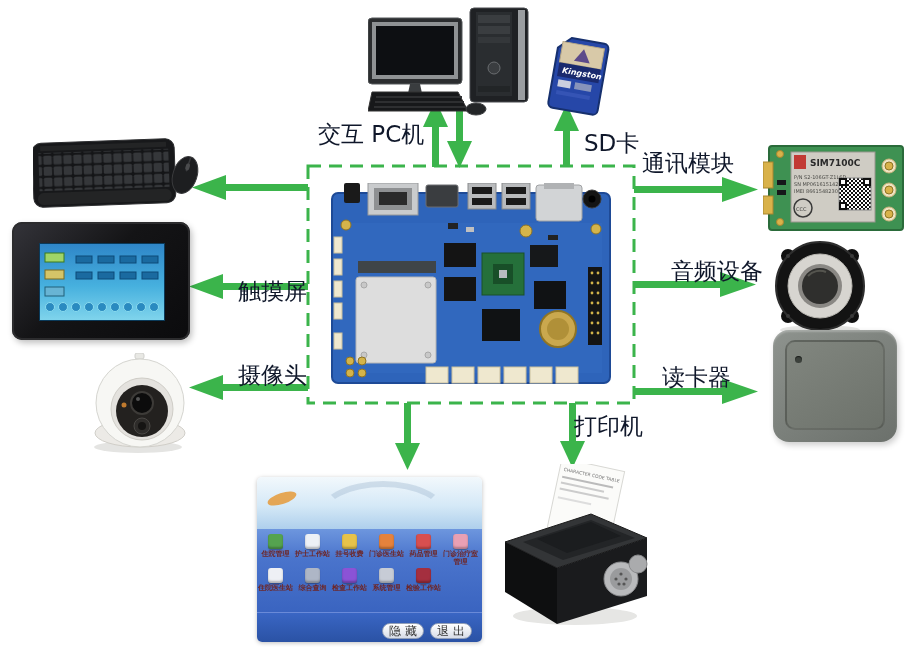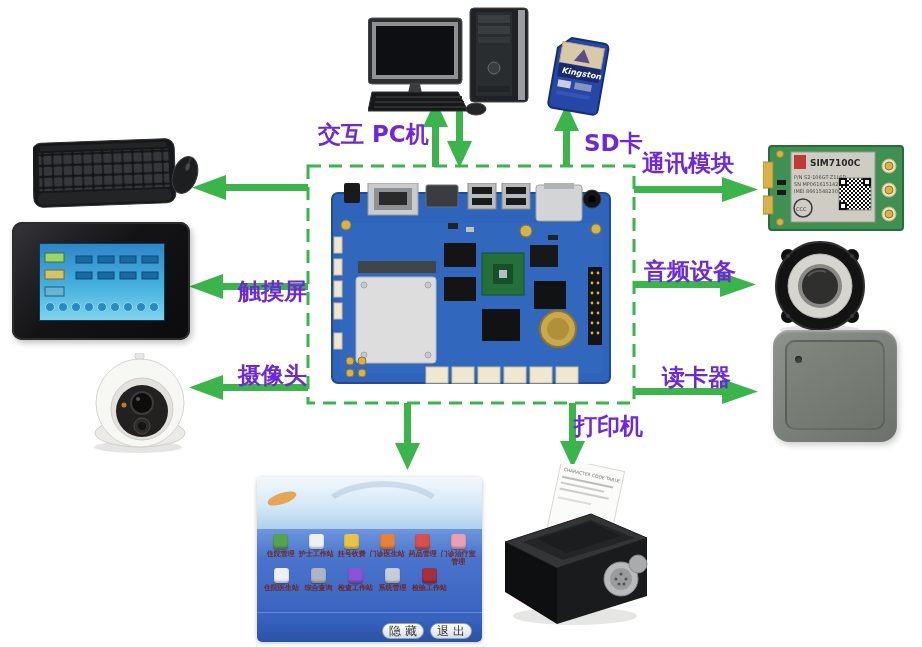--- a/index.html
+++ b/index.html
@@ -1,19 +1,19 @@
 <!DOCTYPE html>
 <html style="--green: #3bb44b;"><head>
 <meta charset="utf-8">
 <style>
   :root { --green:#3bb44b; }
   html,body{margin:0;padding:0;background:#fff;}
   .stage{position:relative;width:922px;height:647px;background:#fff;overflow:hidden;
          font-family:"DejaVu Sans",sans-serif;}
-  .lbl{position:absolute;font-size:23px;font-weight:700;color:#6d28d9;white-space:nowrap;}
+  .lbl{position:absolute;font-size:23px;font-weight:400;color:#0f172a;white-space:nowrap;}
   .overlay{position:absolute;left:0;top:0;}
   .overlay g{fill:var(--green);}
   .abs{position:absolute;}
   
   .touch{position:absolute;left:12px;top:222px;width:178px;height:118px;border-radius:10px;
          background:linear-gradient(135deg,#34343a 0%,#141416 45%,#0b0b0d 100%);
          box-shadow:inset 0 0 0 2px #2c2c2e,2px 3px 6px rgba(0,0,0,.25);}
   .touch-screen{position:absolute;left:27px;top:21px;width:124px;height:76px;
          border:1px solid #0a3a5a;
          background:linear-gradient(180deg,#2f86c8 0%,#46b0de 55%,#7fd4ec 100%);}
@@ -29,21 +29,21 @@
   .his{position:absolute;left:257px;top:477px;width:225px;height:165px;border-radius:5px;
         overflow:hidden;box-shadow:0 1px 4px rgba(0,0,0,.25);}
   .his-banner{position:relative;height:52px;
         background:linear-gradient(180deg,#f2f8fc 0%,#d5e9f7 55%,#aecfec 100%);}
   .his-blob{position:absolute;left:10px;top:16px;width:30px;height:11px;border-radius:50%;
         background:#e59a39;transform:rotate(-18deg);opacity:.85;}
   .his-curve{position:absolute;left:60px;top:4px;width:120px;height:60px;border-radius:50%;
         border:6px solid rgba(150,175,200,.35);border-color:rgba(150,175,200,.35) transparent transparent transparent;}
   .his-icons{height:78px;background:linear-gradient(180deg,#6d96de 0%,#4a74cc 35%,#3a64c0 100%);
         padding-top:5px;}
-  .his-row{display:flex;padding:0 6px;font-family:Liberation Mono, monospace;}
+  .his-row{display:flex;padding:0 0;font-family:Liberation Mono, monospace;}
   .his-item{width:37px;text-align:center;}
   .his-ico{width:15px;height:15px;margin:0 auto 1px auto;border-radius:3px;
         box-shadow:inset 0 -2px 2px rgba(0,0,0,.25),0 1px 1px rgba(0,0,0,.3);}
   .his-item span{display:block;font-size:7px;line-height:8px;font-weight:bold;color:#6e2626;}
   .his-footer{position:relative;height:35px;
         background:linear-gradient(180deg,#3a66c4 0%,#274e9e 100%);
         border-top:1px solid #6a8ad8;}
   .his-btn{position:absolute;top:10px;width:40px;height:14px;border-radius:8px;text-align:center;
         background:linear-gradient(#ffffff,#d8dde8);border:1px solid #93a0b8;
         font-size:12px;line-height:14px;color:#333;}
@@ -100,21 +100,21 @@
       <rect x="569" y="403" width="7" height="40"></rect>
         <polygon points="572.5,468 560,441 585,441"></polygon>
       </g>
   </svg>
 
   <div class="lbl" style="left:318px;top:119px;">交互 PC机</div>
   <div class="lbl" style="left:584px;top:128px;">SD卡</div>
   <div class="lbl" style="left:238px;top:276px;">触摸屏</div>
   <div class="lbl" style="left:238px;top:360px;">摄像头</div>
   <div class="lbl" style="left:642px;top:148px;">通讯模块</div>
-  <div class="lbl" style="left:644px;top:256px;">音频设备</div>
+  <div class="lbl" style="left:671px;top:256px;">音频设备</div>
   <div class="lbl" style="left:650px;top:362px;margin-left:12px;">读卡器</div>
   <div class="lbl" style="left:574px;top:411px;">打印机</div>
 
   <svg class="abs" style="left:330px;top:183px;" width="282" height="208" viewBox="0 0 282 208">
     <rect x="2" y="10" width="278" height="190" rx="6" fill="#2e64ba" stroke="#1e4a96" stroke-width="2"></rect>
     <rect x="10" y="40" width="262" height="150" fill="#356cc4" opacity=".45"></rect>
     <rect x="14" y="0" width="16" height="20" rx="2" fill="#1a1a1a"></rect>
     <rect x="38" y="0" width="50" height="32" fill="#c9cbcd" stroke="#97999b"></rect>
     <rect x="44" y="5" width="38" height="22" fill="#8e9092"></rect>
     <rect x="49" y="9" width="28" height="13" fill="#2a2a2a"></rect>

